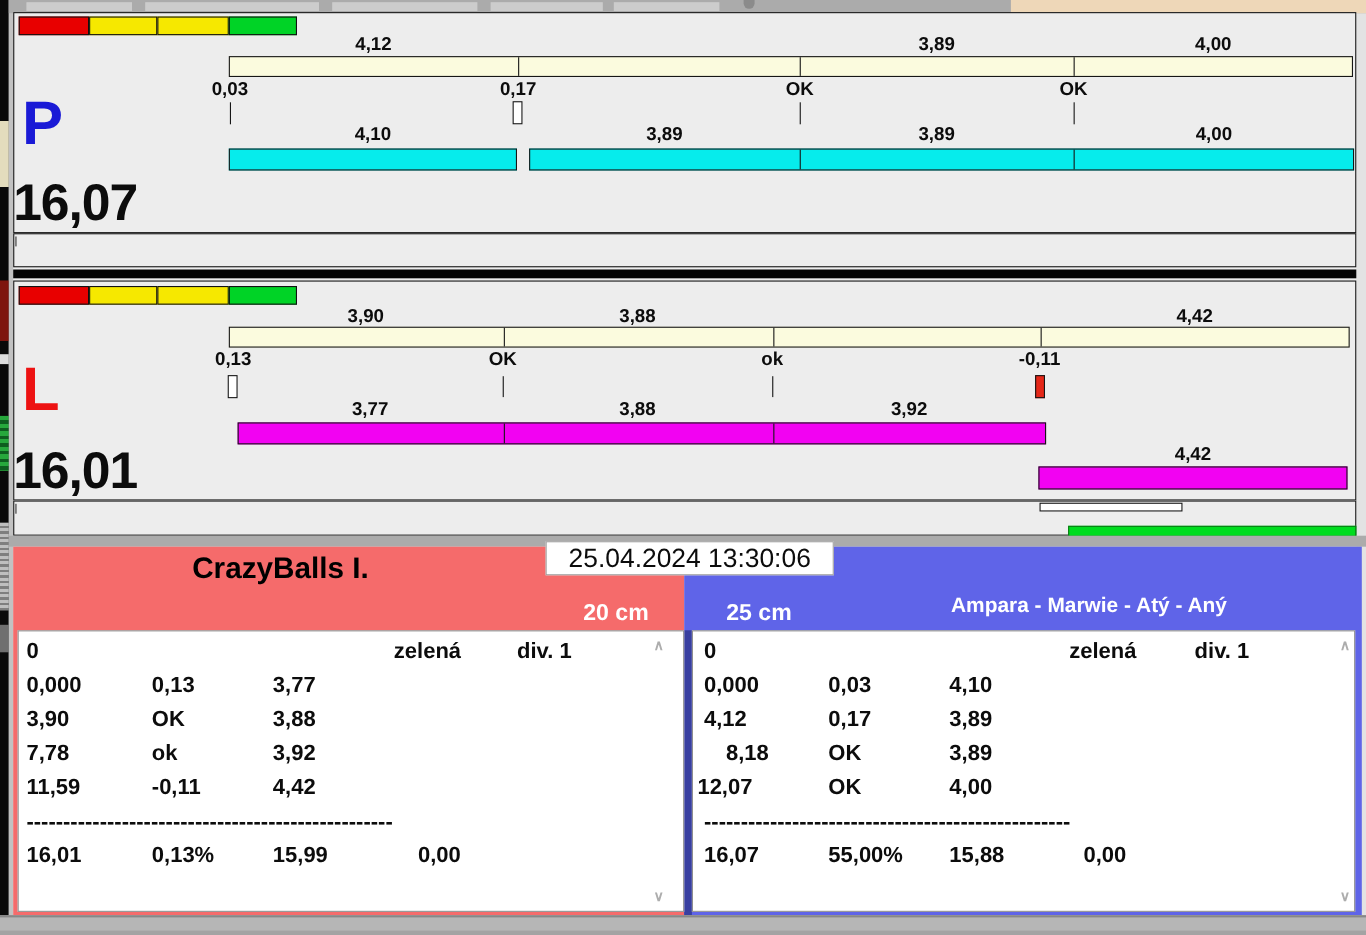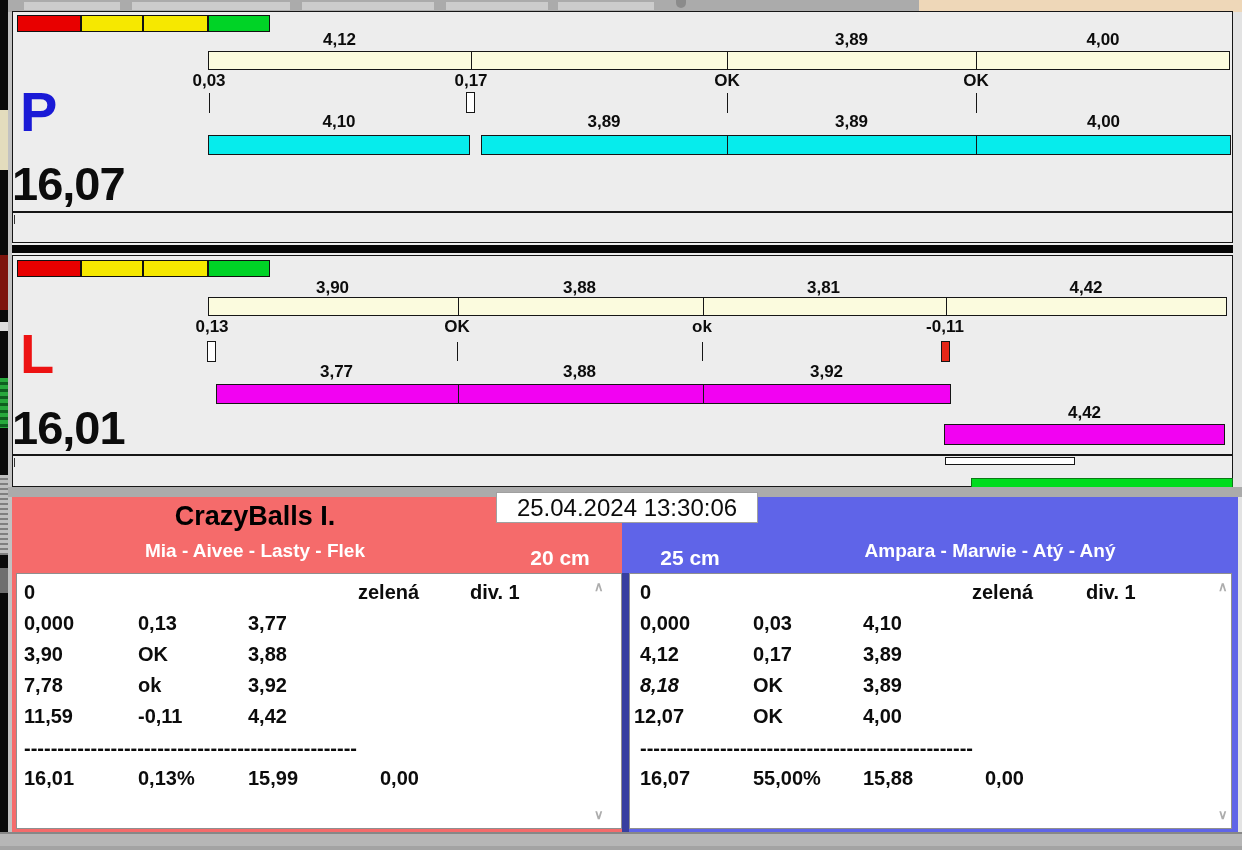--- a/index.html
+++ b/index.html
@@ -97,21 +97,20 @@
 
   <div class="abs panel" style="left:12px;top:255px;width:1221px;height:200px;"></div>
 
   <div class="abs light" style="left:17px;top:260px;width:64px;height:17px;background:#E80000;"></div>
   <div class="abs light" style="left:81px;top:260px;width:62px;height:17px;background:#F6E800;"></div>
   <div class="abs light" style="left:143px;top:260px;width:65px;height:17px;background:#F6E800;"></div>
   <div class="abs light" style="left:208px;top:260px;width:62px;height:17px;background:#00D326;"></div>
 
   <div class="abs lbl" style="left:208px;top:279px;width:249px;">3,90</div>
   <div class="abs lbl" style="left:457px;top:279px;width:245px;">3,88</div>
-  <div class="abs lbl" style="left:702px;top:279px;width:243px;">3,81</div>
   <div class="abs lbl" style="left:945px;top:279px;width:282px;">4,42</div>
 
   <div class="abs bar" style="left:208px;top:297px;width:1019px;height:19px;background:#FBFBDE;">
     <div class="vdiv" style="left:249px;"></div>
     <div class="vdiv" style="left:494px;"></div>
     <div class="vdiv" style="left:737px;"></div>
   </div>
 
   <div class="abs lbl" style="left:176px;top:318px;width:72px;">0,13</div>
   <div class="abs lbl" style="left:421px;top:318px;width:72px;">OK</div>
@@ -143,21 +142,20 @@
   <div class="abs" style="left:945px;top:457px;width:130px;height:8px;background:#FFF;border:1px solid #161616;"></div>
   <div class="abs" style="left:971px;top:478px;width:262px;height:10px;background:#00DC1E;border:1px solid #0A7A14;"></div>
 
   <div class="abs" style="left:8px;top:487px;width:1234px;height:10px;background:#ABABAB;"></div>
 
   <div class="abs" style="left:12px;top:497px;width:610px;height:335px;background:#F56B6B;"></div>
   <div class="abs" style="left:622px;top:497px;width:616px;height:335px;background:#5F64E8;"></div>
   <div class="abs" style="left:622px;top:573px;width:7px;height:259px;background:#383FA0;"></div>
 
   <div class="abs hdr-title" style="left:14px;top:501px;width:482px;">CrazyBalls I.</div>
-  <div class="abs hdr-dogs" style="left:14px;top:539px;width:482px;">Mia - Aivee - Lasty - Flek</div>
   <div class="abs hdr-size" style="left:510px;top:546px;width:100px;">20 cm</div>
 
   <div class="abs hdr-dogs" style="left:740px;top:539px;width:500px;">Ampara - Marwie - Atý - Aný</div>
   <div class="abs hdr-size" style="left:645px;top:546px;width:90px;">25 cm</div>
 
   <div class="abs" style="left:496px;top:492px;width:262px;height:31px;background:#FFF;border:1px solid #A0A0A0;font-size:24px;line-height:29px;text-align:center;white-space:nowrap;">25.04.2024 13:30:06</div>
 
   <div class="abs whitepanel" style="left:16px;top:573px;width:606px;height:256px;"></div>
   <div class="abs cell" style="left:24px;top:580px;">0</div>
   <div class="abs cell" style="left:358px;top:580px;">zelená</div>
@@ -190,21 +188,21 @@
   <div class="abs cell" style="left:640px;top:580px;">0</div>
   <div class="abs cell" style="left:972px;top:580px;">zelená</div>
   <div class="abs cell" style="left:1086px;top:580px;">div. 1</div>
 
   <div class="abs cell" style="left:640px;top:611px;">0,000</div>
   <div class="abs cell" style="left:753px;top:611px;">0,03</div>
   <div class="abs cell" style="left:863px;top:611px;">4,10</div>
   <div class="abs cell" style="left:640px;top:642px;">4,12</div>
   <div class="abs cell" style="left:753px;top:642px;">0,17</div>
   <div class="abs cell" style="left:863px;top:642px;">3,89</div>
-  <div class="abs cell" style="left:640px;top:673px;font-style:italic;">8,18</div>
+  <div class="abs cell" style="left:660px;top:673px;">8,18</div>
   <div class="abs cell" style="left:753px;top:673px;">OK</div>
   <div class="abs cell" style="left:863px;top:673px;">3,89</div>
   <div class="abs cell" style="left:634px;top:704px;">12,07</div>
   <div class="abs cell" style="left:753px;top:704px;">OK</div>
   <div class="abs cell" style="left:863px;top:704px;">4,00</div>
 
   <div class="abs dashes" style="left:640px;top:736px;width:360px;">--------------------------------------------------</div>
 
   <div class="abs cell" style="left:640px;top:766px;">16,07</div>
   <div class="abs cell" style="left:753px;top:766px;">55,00%</div>

